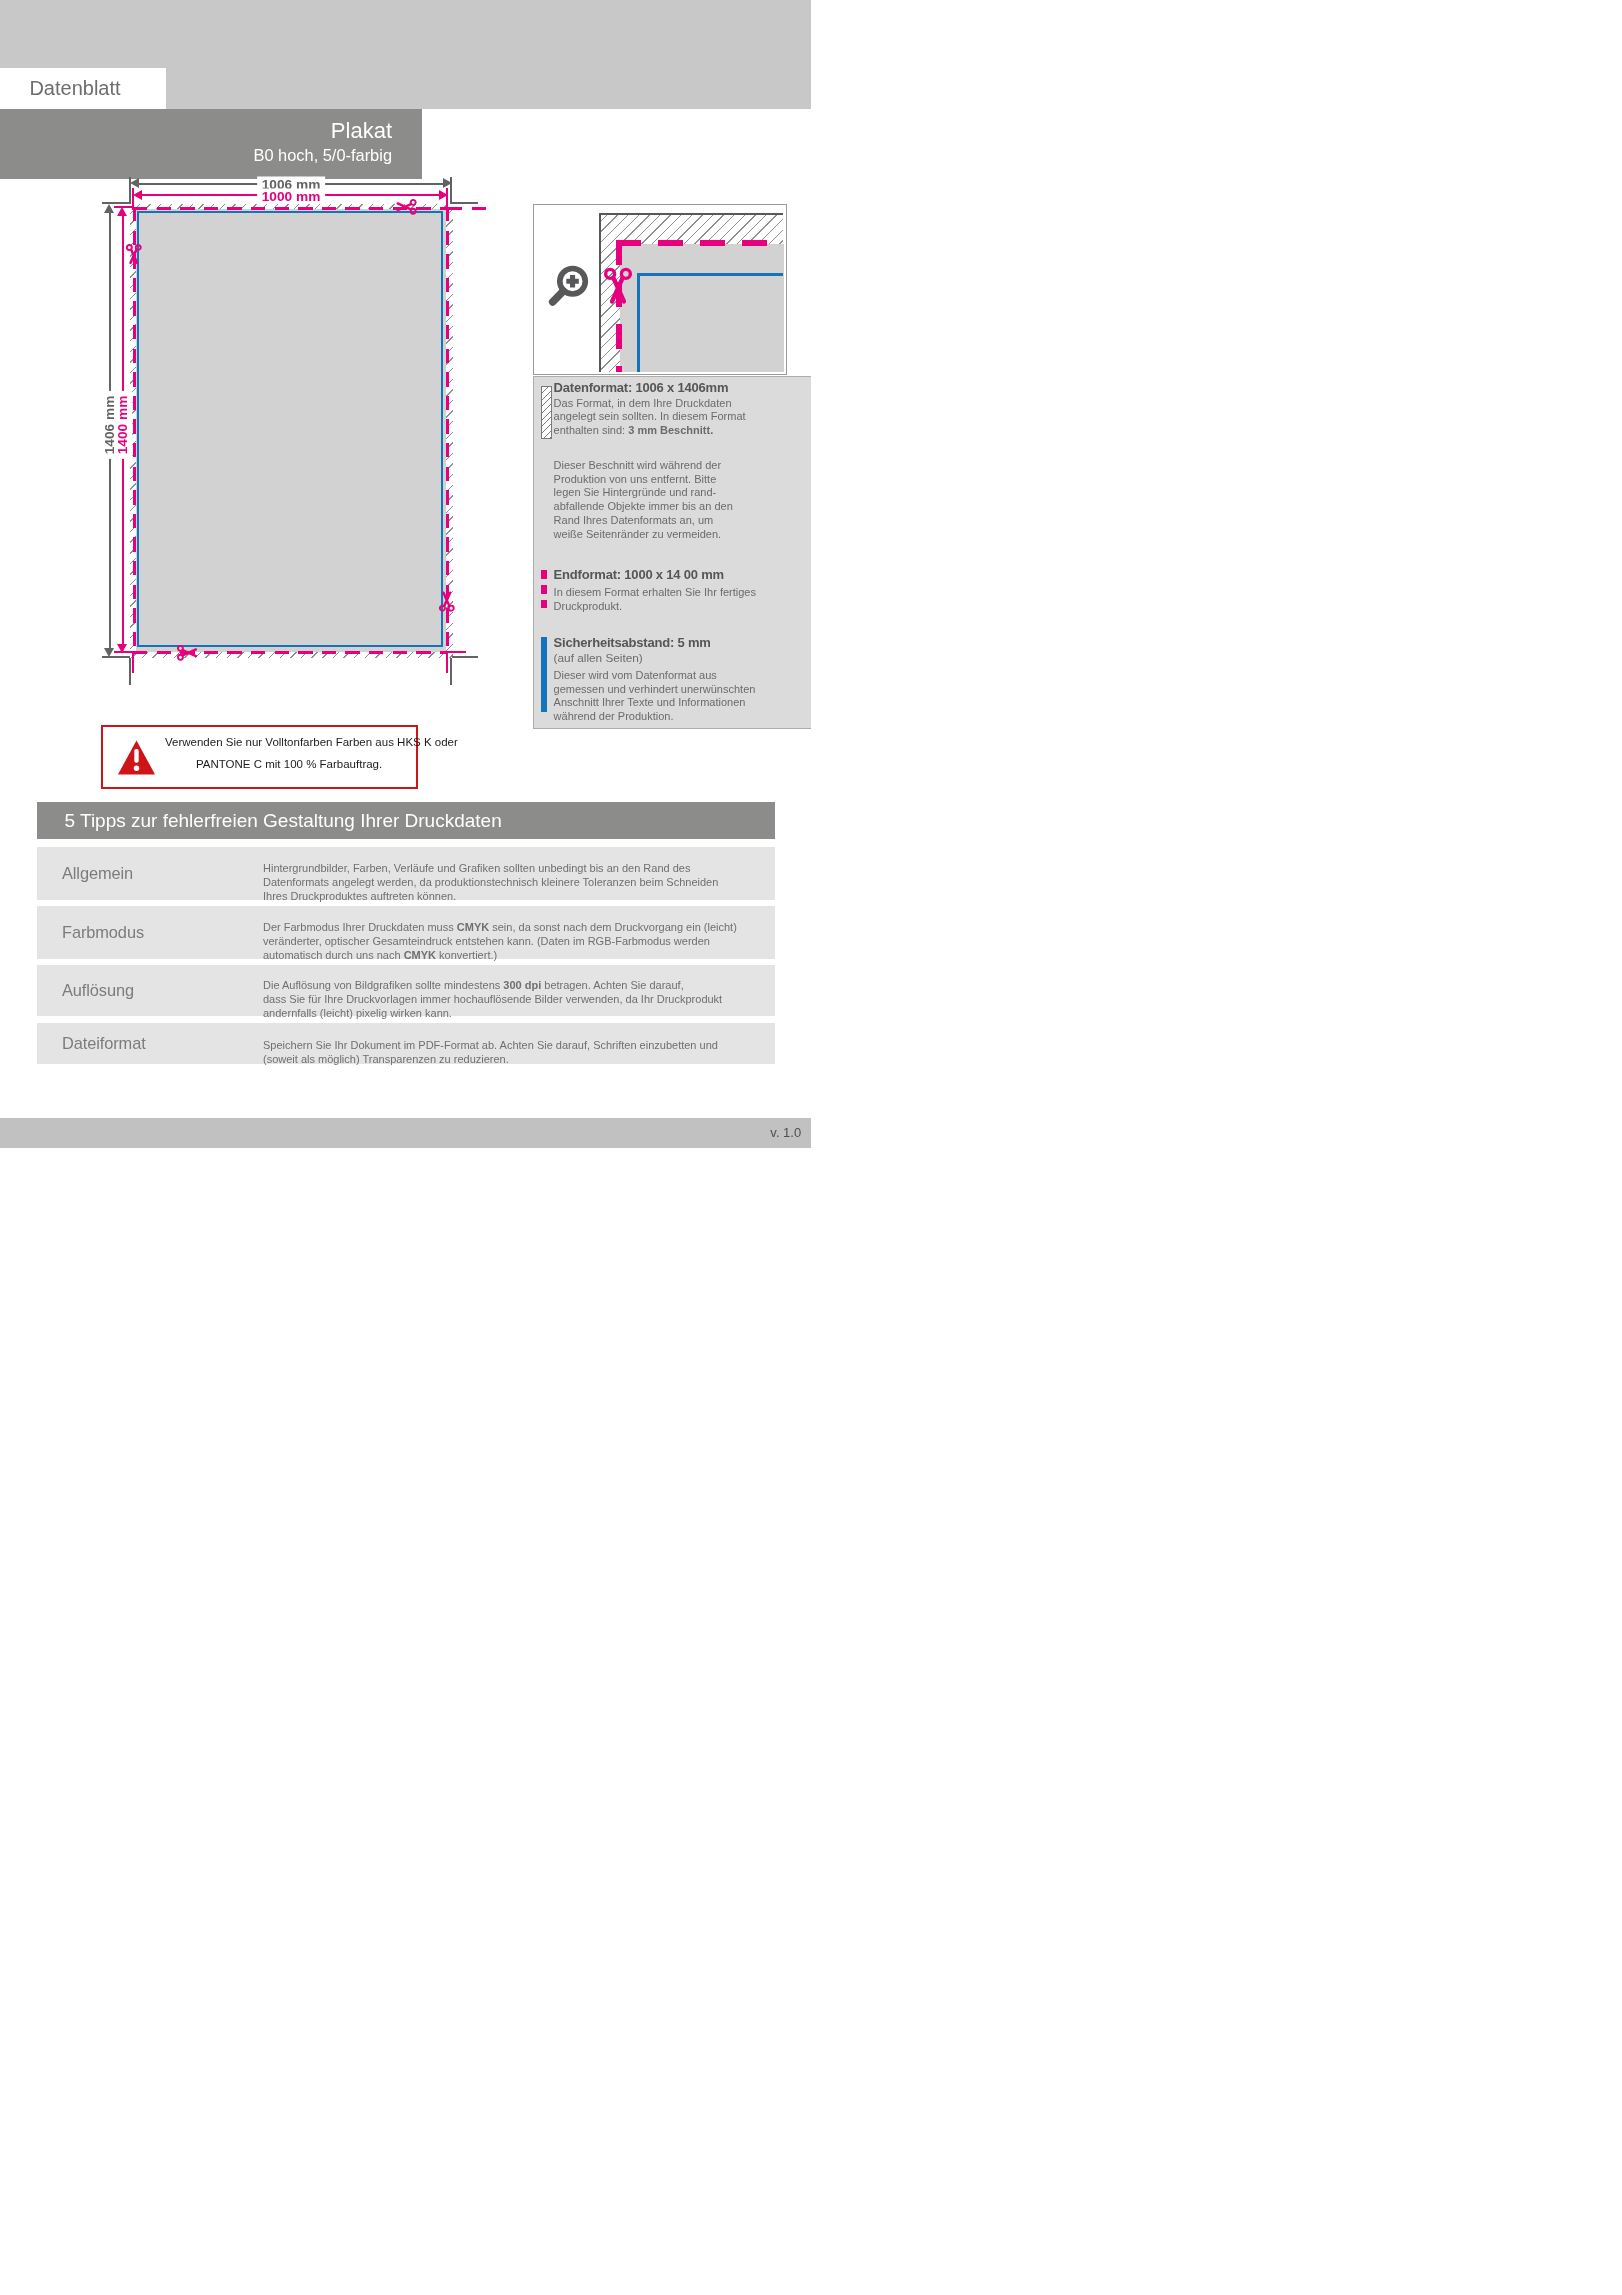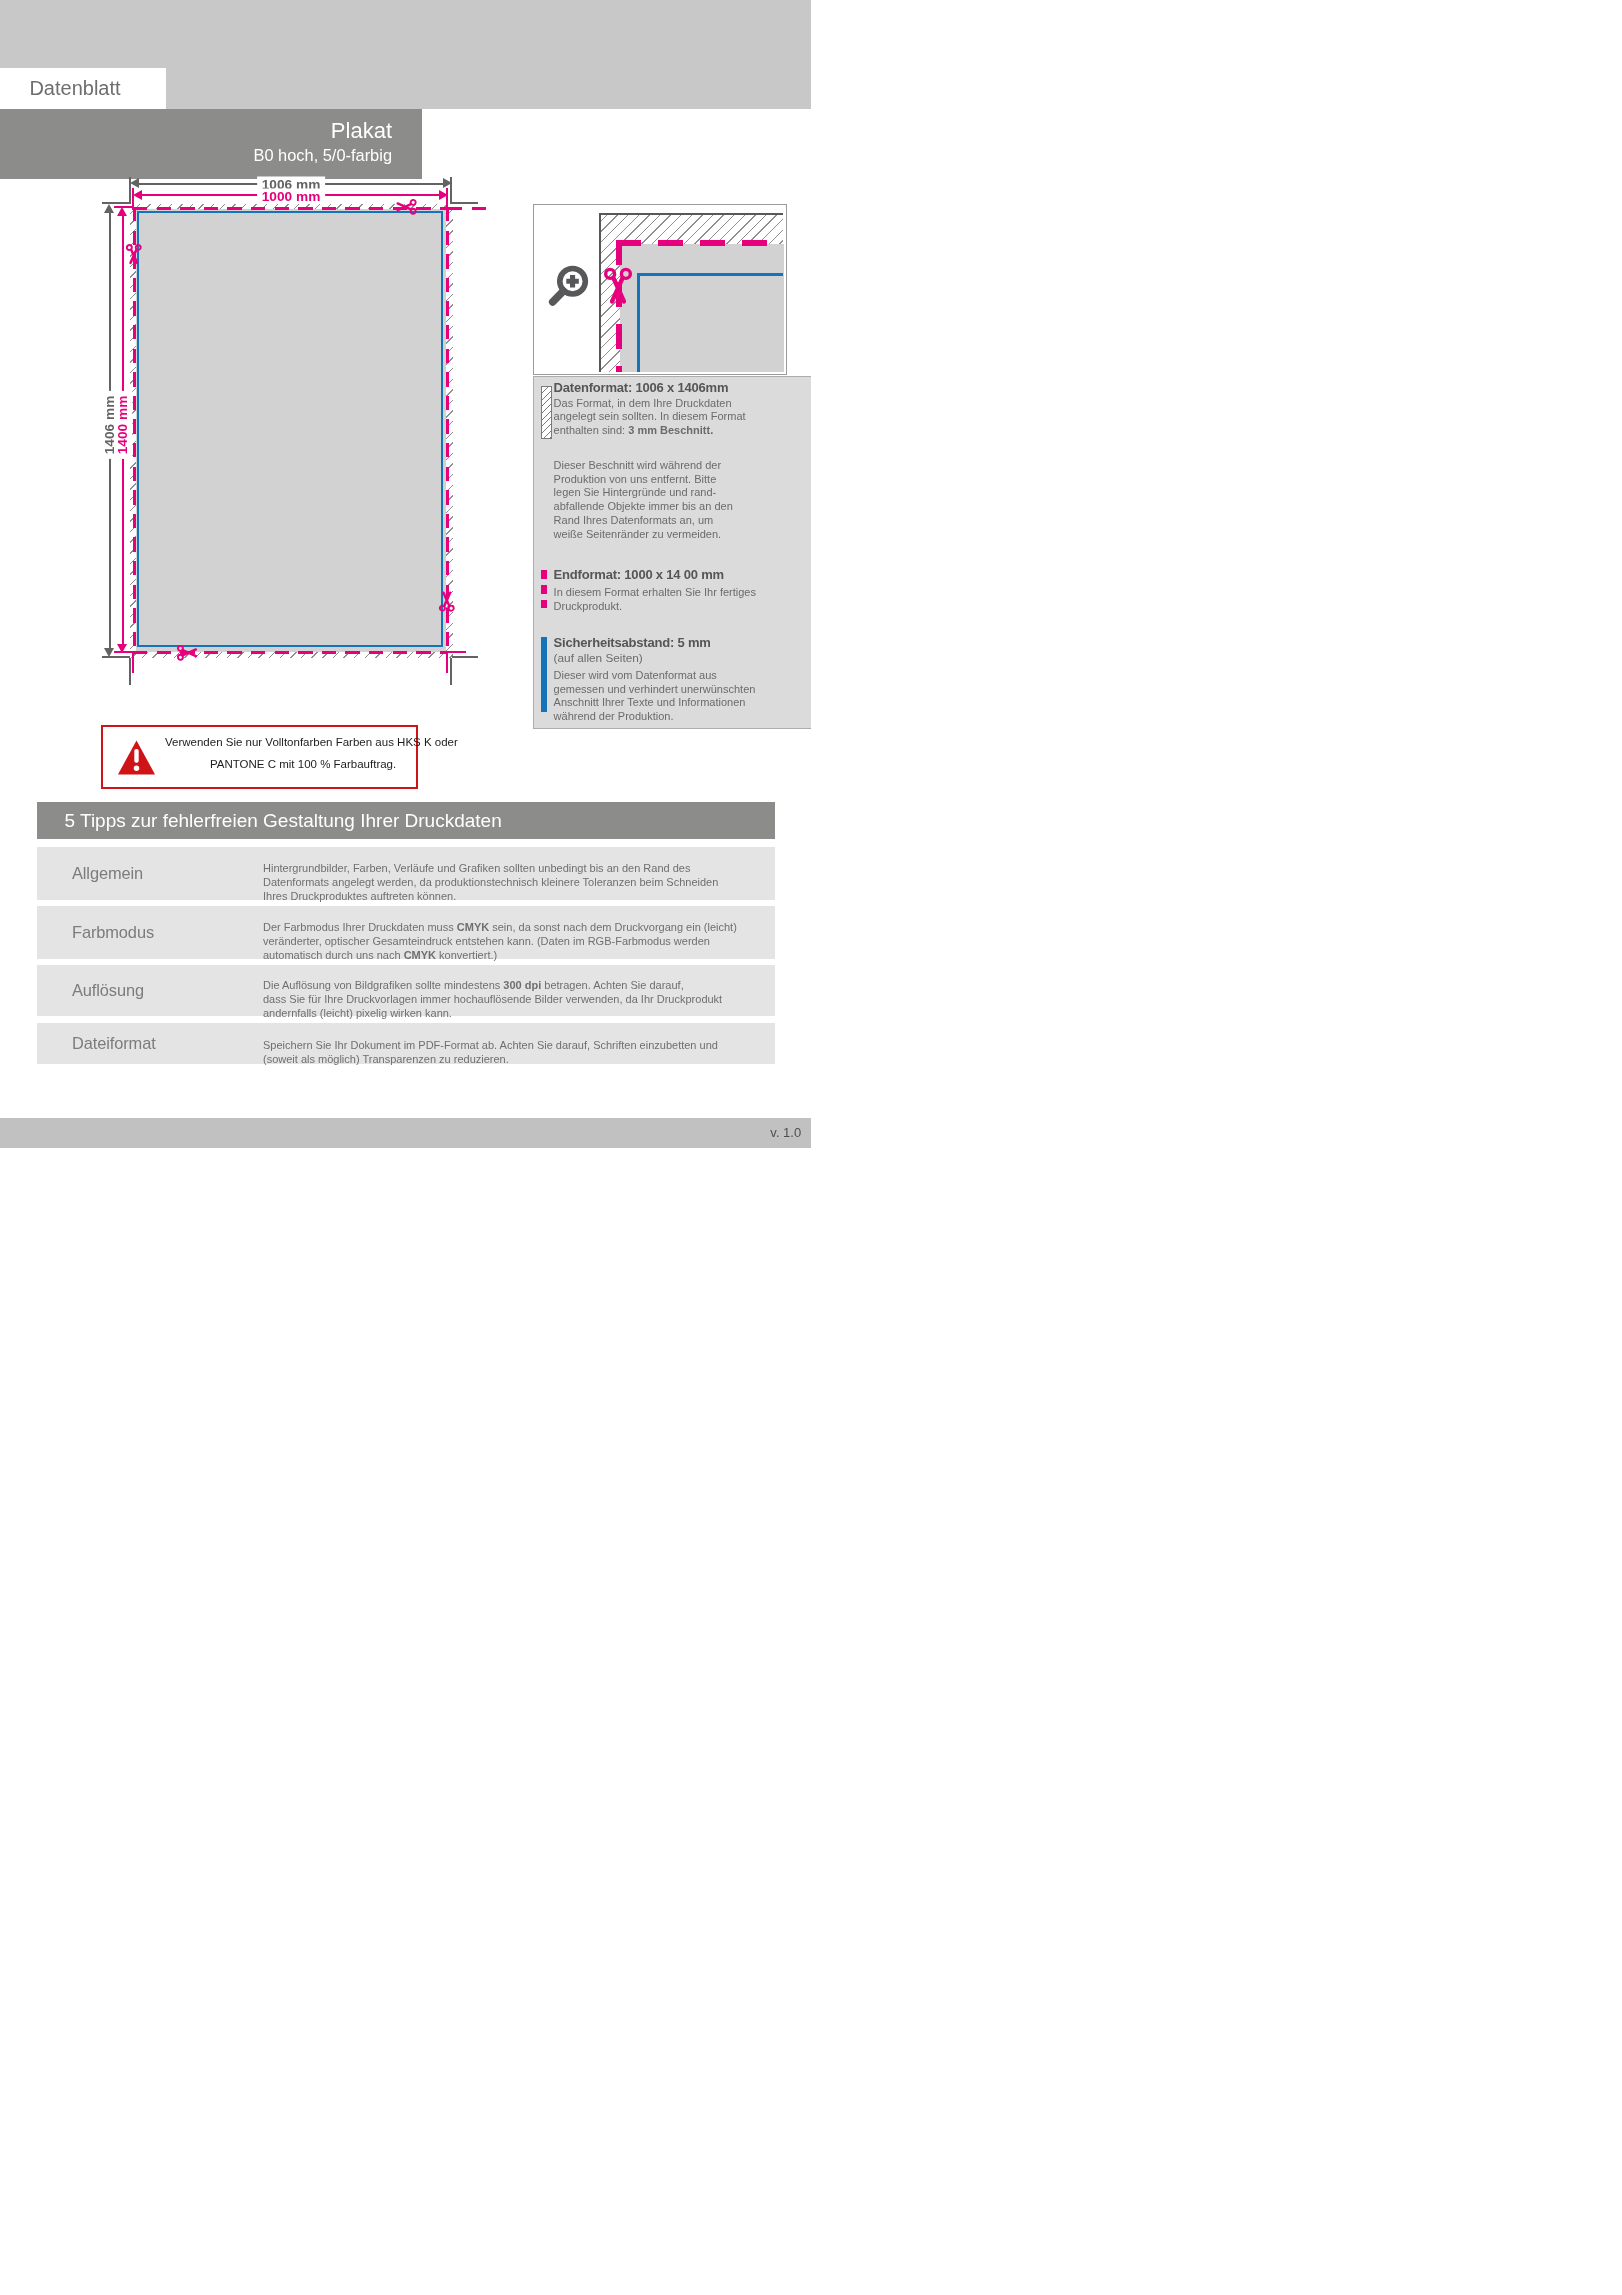--- a/index.html
+++ b/index.html
@@ -52,21 +52,21 @@
 
   
   .warnbox{left:101px;top:725px;width:317px;height:64px;background:#fff;border:2.6px solid var(--red);
            box-sizing:border-box;}
   .warn-t{font-size:11.5px;color:#1d1d1b;white-space:nowrap;}
 
   
   .tipsbar{left:37px;top:802px;width:738px;height:37px;background:#8c8c8a;color:#fff;
            font-size:19px;line-height:37px;padding-left:27.5px;box-sizing:border-box;}
   .trow{left:37px;width:738px;background:#e5e4e4;}
-  .trow .lbl{position:absolute;left:35px;top:0;height:100%;display:flex;align-items:center;
+  .trow .lbl{position:absolute;left:25px;top:0;height:100%;display:flex;align-items:center;
              font-size:16.4px;color:#7c7c7c;letter-spacing:-0.1px;}
   .trow .txt{position:absolute;left:226px;top:50%;transform:translateY(-50%);
              font-size:11px;line-height:14px;color:#6f6f6f;white-space:nowrap;margin-top:8px;}
   .trow .txt b, .ip-t b {color:inherit;}
 
   .footer{left:0;top:1118px;width:811px;height:30px;background:#c2c1c1;
           font-size:13px;color:#4f4f4f;text-align:right;line-height:30px;padding-right:9.8px;box-sizing:border-box;}
 </style>
 </head>
 <body>
@@ -203,21 +203,21 @@
     </div>
   </div>
 
   <div class="el warnbox">
     <svg class="el" style="left:14.4px;top:11.8px;" width="39" height="37" viewBox="0 0 60 54">
       <polygon points="30,1 58.5,53 1.5,53" fill="var(--red)"></polygon>
       <rect x="26.6" y="14" width="6.8" height="21" rx="3" fill="#fff"></rect>
       <circle cx="30" cy="43.5" r="4.2" fill="#fff"></circle>
     </svg>
     <div class="el warn-t" style="left:62px;top:8.5px;">Verwenden Sie nur Volltonfarben Farben aus HKS K oder</div>
-    <div class="el warn-t" style="left:62px;top:31px;padding-left:45px;">PANTONE C mit 100 % Farbauftrag.</div>
+    <div class="el warn-t" style="left:48px;top:31px;padding-left:45px;">PANTONE C mit 100 % Farbauftrag.</div>
   </div>
 
   <div class="el tipsbar">5 Tipps zur fehlerfreien Gestaltung Ihrer Druckdaten</div>
 
   <div class="el trow" style="top:847px;height:53px;">
     <div class="lbl">Allgemein</div>
     <div class="txt">
       <div>Hintergrundbilder, Farben, Verläufe und Grafiken sollten unbedingt bis an den Rand des</div>
       <div>Datenformats angelegt werden, da produktionstechnisch kleinere Toleranzen beim Schneiden</div>
       <div>Ihres Druckproduktes auftreten können.</div>

